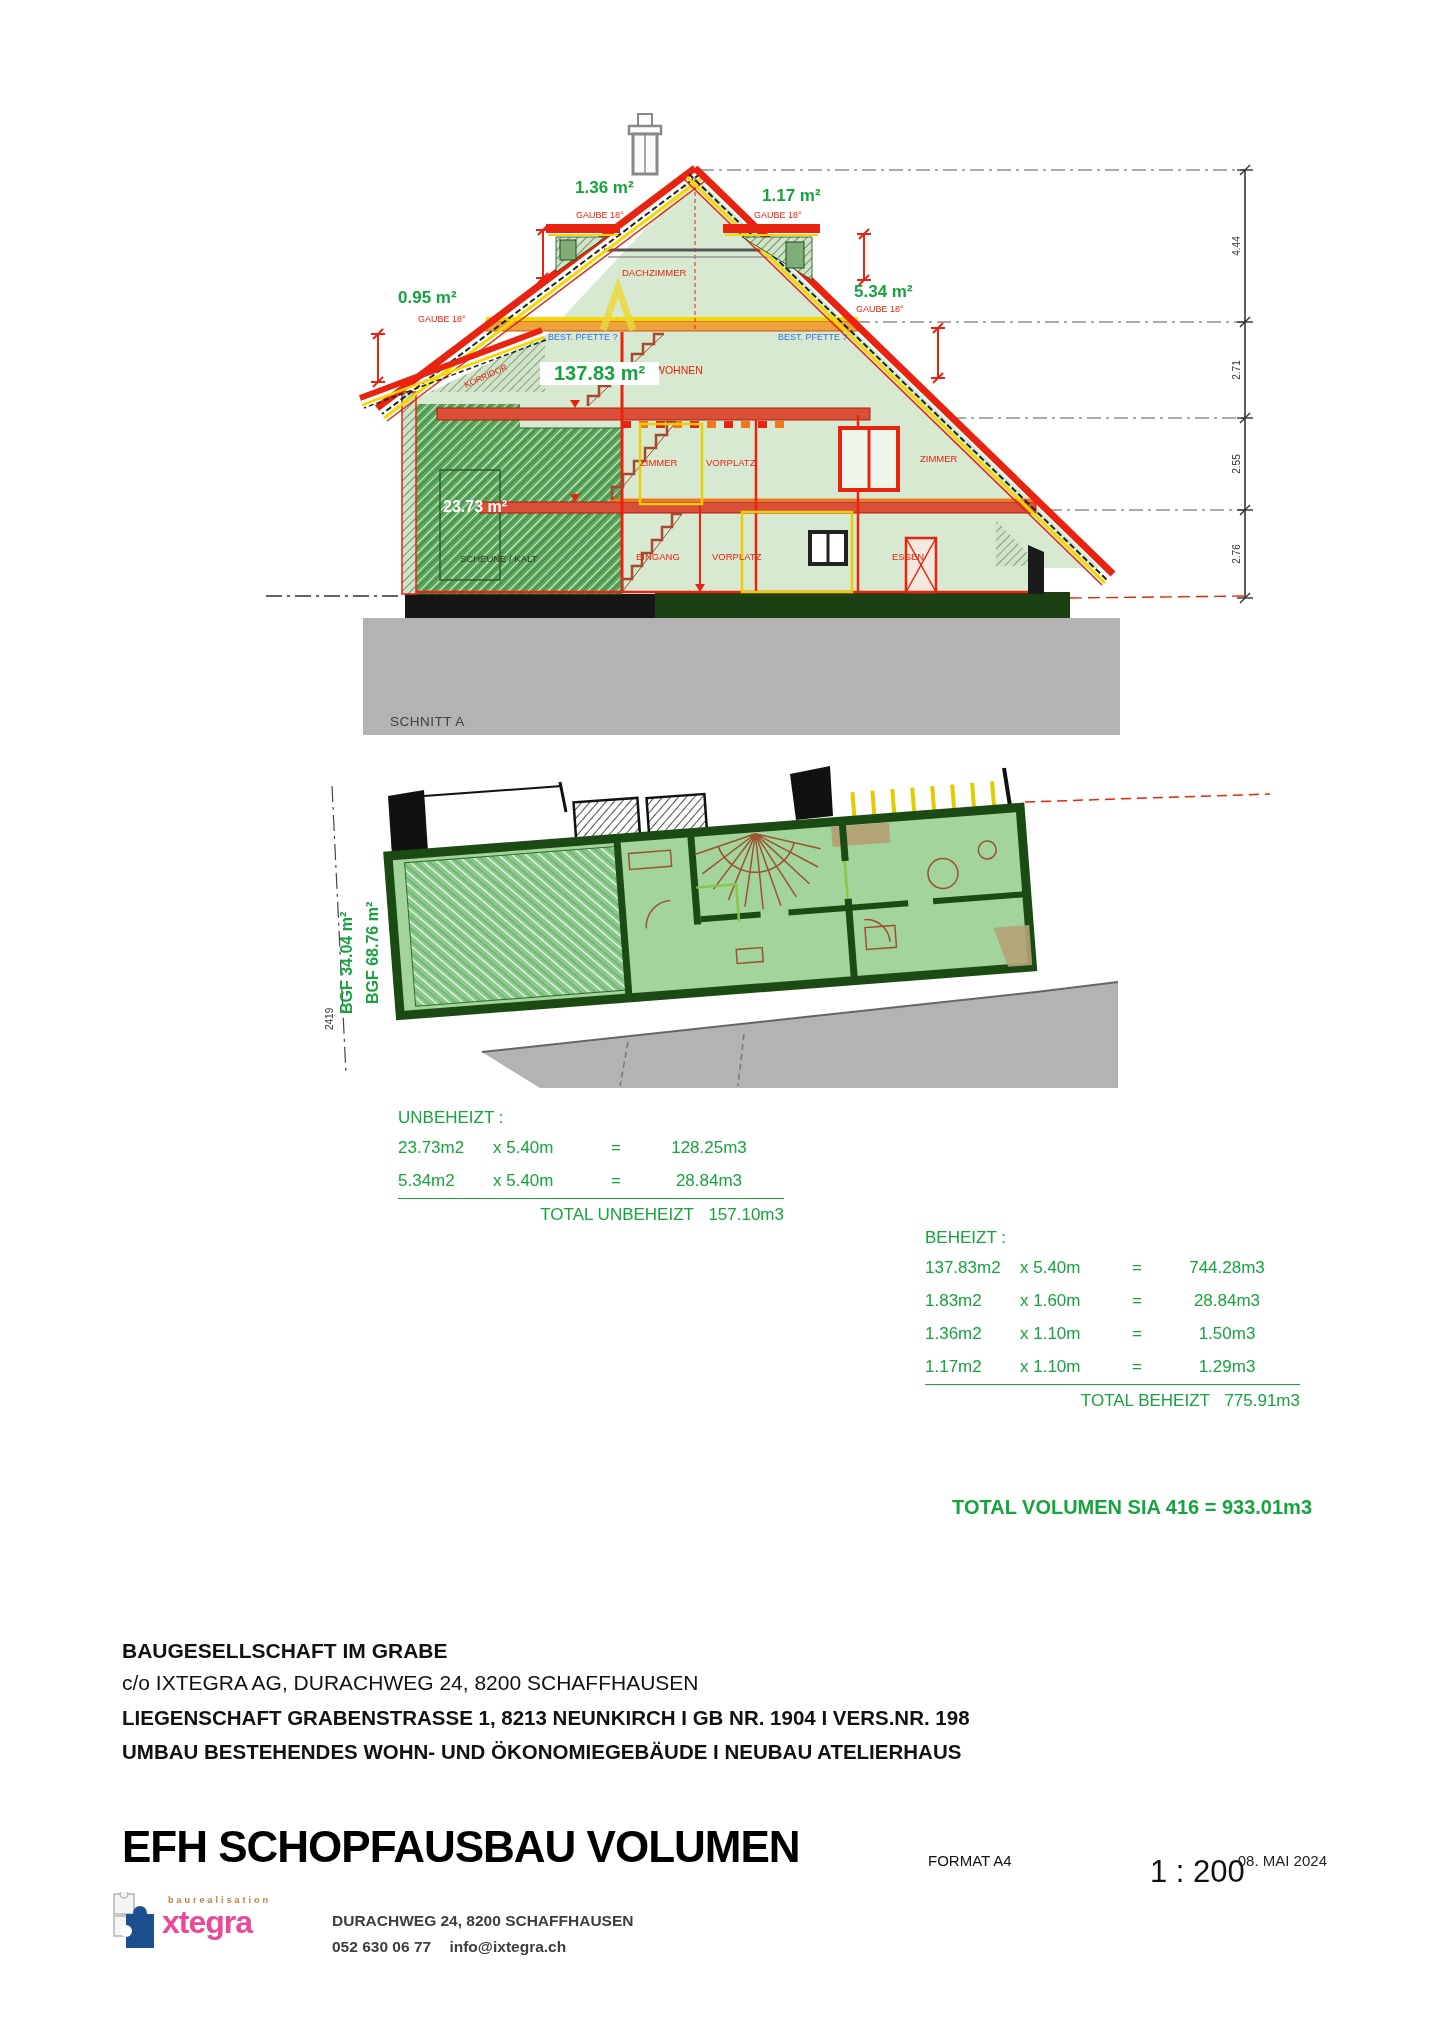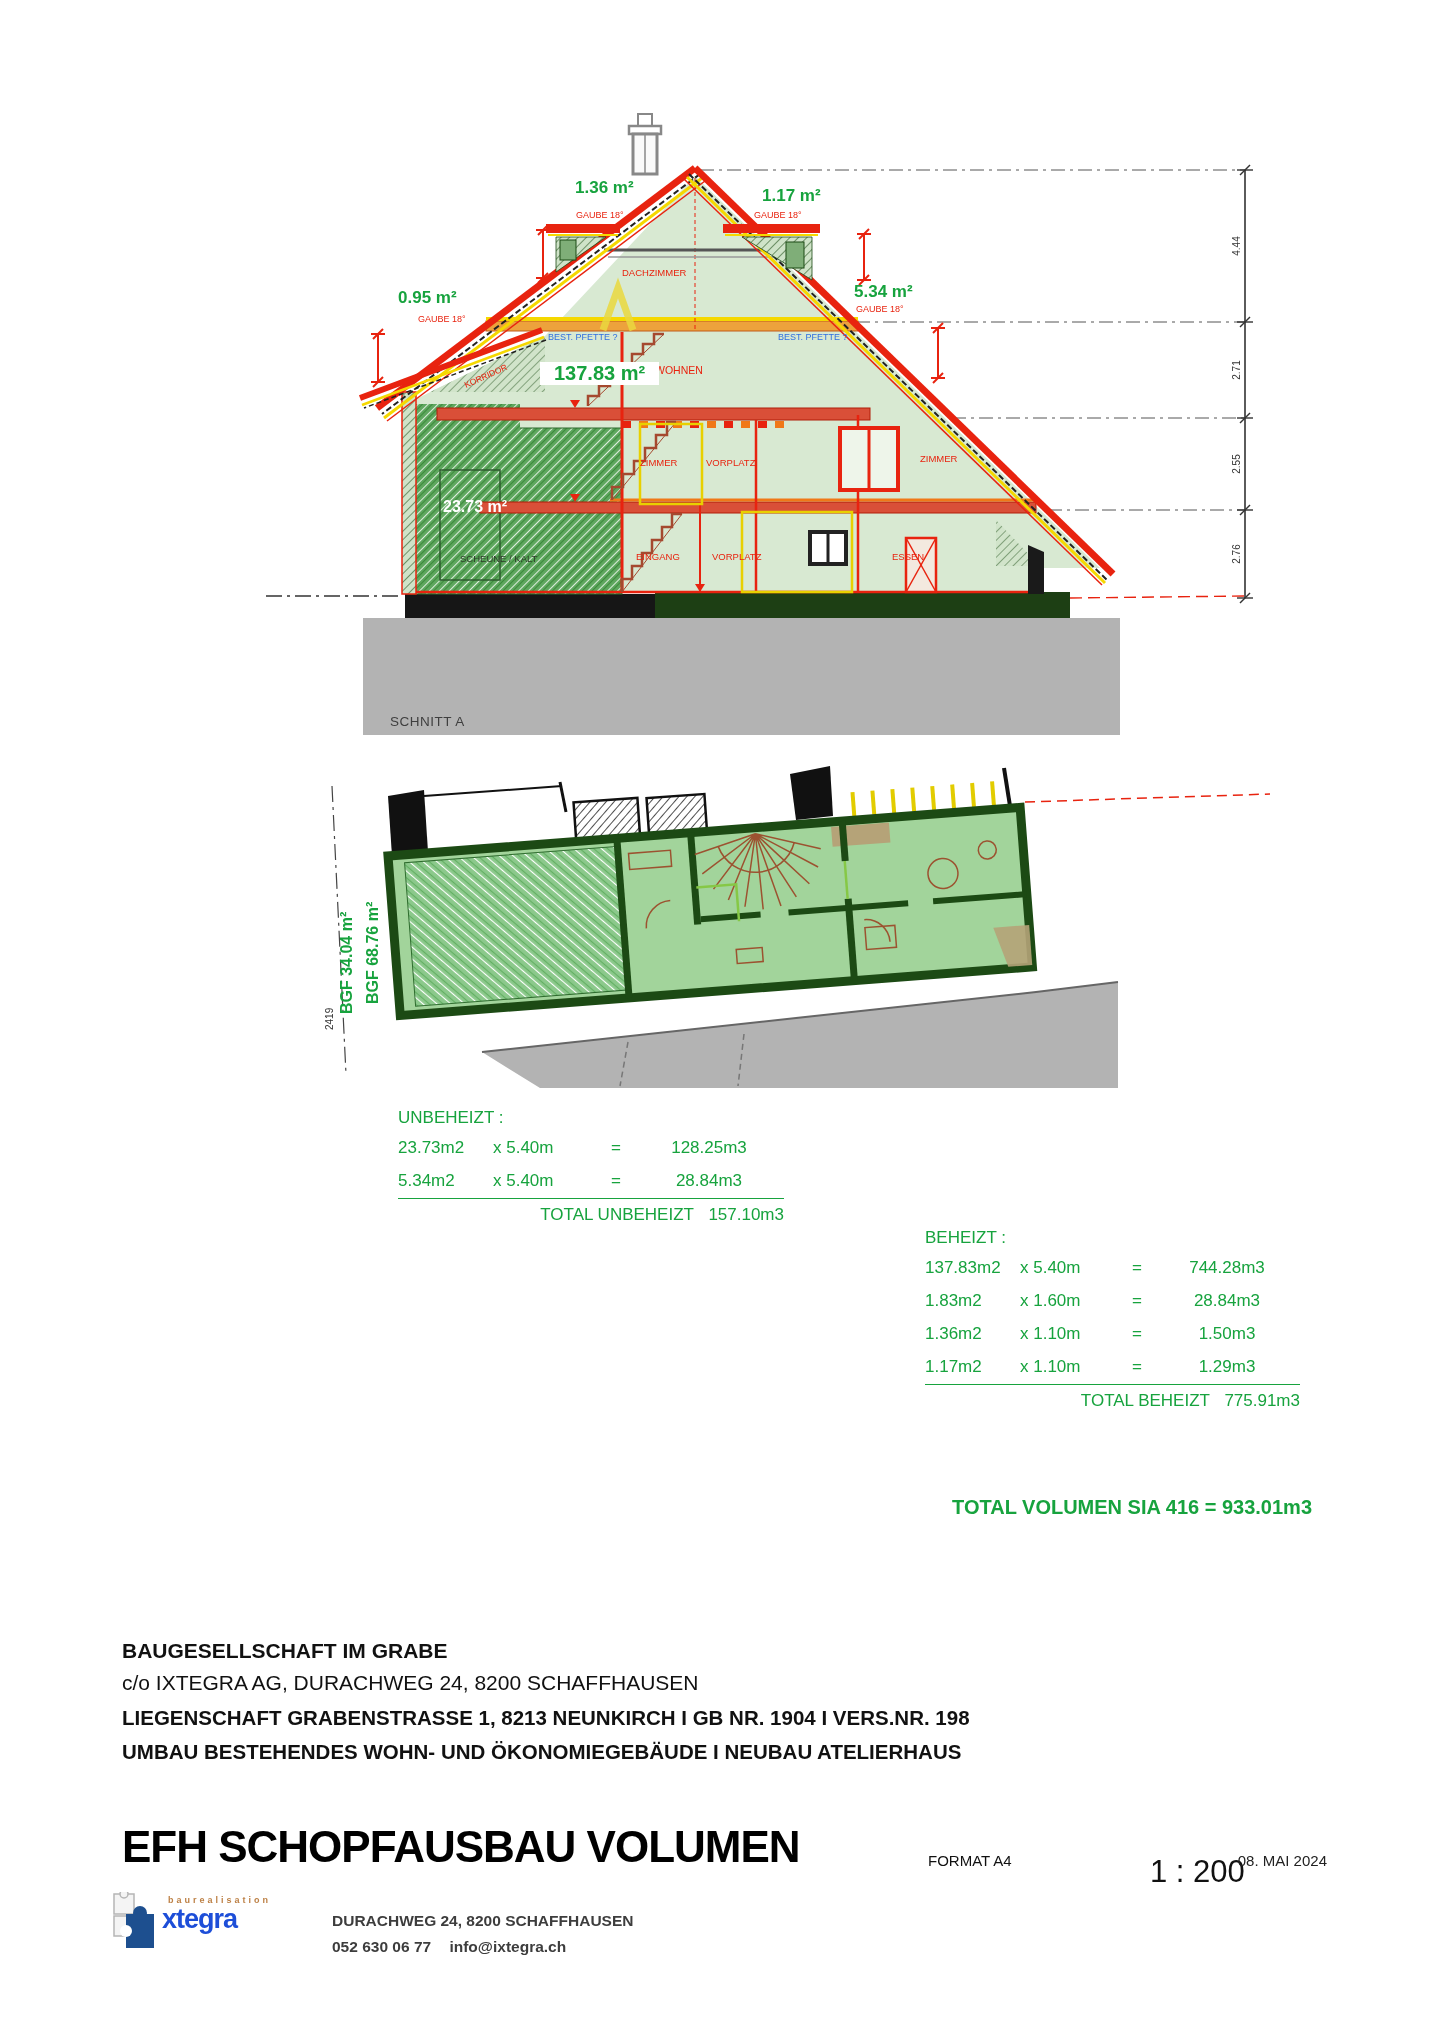--- a/index.html
+++ b/index.html
@@ -30,22 +30,22 @@
   .f4{top:1742px;font-size:20.5px;font-weight:700;}
   .main-title{position:absolute;left:122px;top:1822px;font-size:44px;font-weight:700;
               letter-spacing:-1px;color:#000;}
   .format{position:absolute;left:928px;top:1852px;font-size:15px;color:#111;}
   .scale{position:absolute;left:1150px;top:1854px;width:185px;text-align:left;
          font-size:31px;color:#111;}
   .date{position:absolute;left:1150px;top:1852px;width:177px;text-align:right;
         font-size:15px;color:#222;}
   .logo-tag{position:absolute;left:168px;top:1895px;font-size:9px;letter-spacing:3px;
             color:#bd8146;font-weight:700;}
-  .logo-name{position:absolute;left:162px;top:1904px;font-size:27px;font-weight:700;
-             color:#1d4ed8;letter-spacing:-1px;}
+  .logo-name{position:absolute;left:162px;top:1904px;font-size:32px;font-weight:700;
+             color:#ec4899;letter-spacing:-1px;}
   .logo-addr{position:absolute;left:332px;top:1912px;font-size:15.5px;color:#3d3d3d;font-weight:700;}
   .logo-tel{position:absolute;left:332px;top:1938px;font-size:15.5px;color:#3d3d3d;font-weight:700;}
   .logo-tel span{margin-right:14px;}
 </style>
 </head>
 <body>
 
 <div id="page">
 
 <svg width="1440" height="2035" viewBox="0 0 1440 2035">

